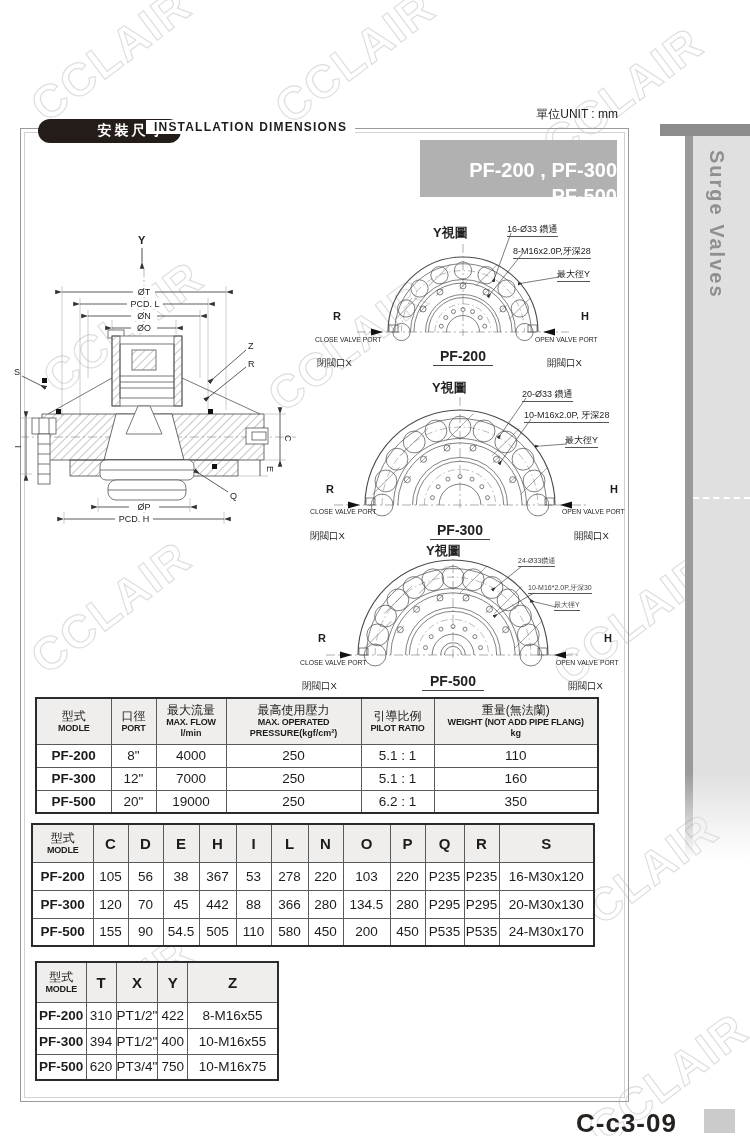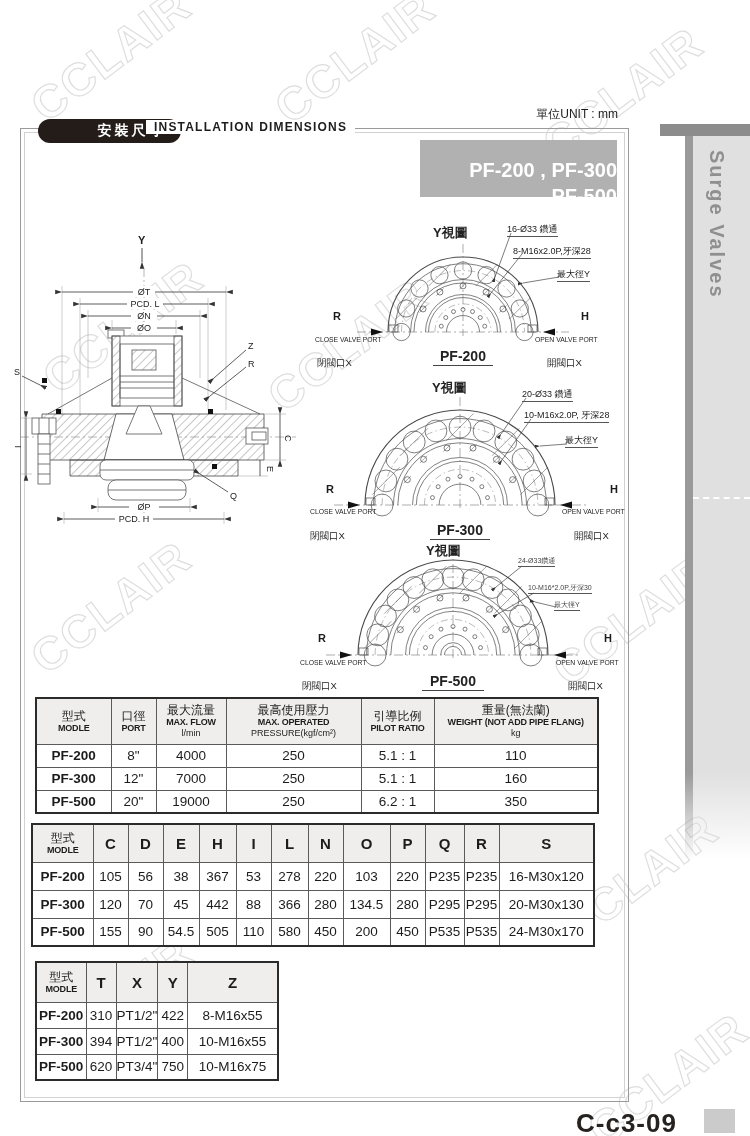--- a/index.html
+++ b/index.html
@@ -51,21 +51,21 @@
   .pen{position:absolute;font-size:6.8px;z-index:3;white-space:nowrap;color:#222;}
   
   .twrap{position:absolute;z-index:2;}
   table.ctab{border-collapse:collapse;table-layout:fixed;background:#fff;
       border:2px solid #2b2b2b;}
   table.ctab td,table.ctab th{border:1px solid #5a5a5a;text-align:center;vertical-align:middle;
       padding:0;overflow:hidden;}
   table.ctab th{background:#efeeec;font-weight:normal;}
   .hcn{font-size:12px;color:#1c1c1c;line-height:14px;}
   .hen{font-size:9px;font-weight:bold;line-height:11px;letter-spacing:-0.2px;}
-  .hsub{font-size:9px;font-weight:normal;line-height:11px;}
+  .hsub{font-size:9px;font-weight:bold;line-height:11px;}
   .hletter{font-size:15px;font-weight:800;}
   td.model{font-size:13.5px;font-weight:800;}
   td.val{font-size:13.5px;}
   svg text{font-family:"Liberation Sans","DejaVu Sans",sans-serif;fill:#222;}
   .secwrap{position:absolute;left:12px;top:228px;z-index:2;}
   .fl-host{position:absolute;z-index:2;}
 </style>
 </head>
 <body>
 

